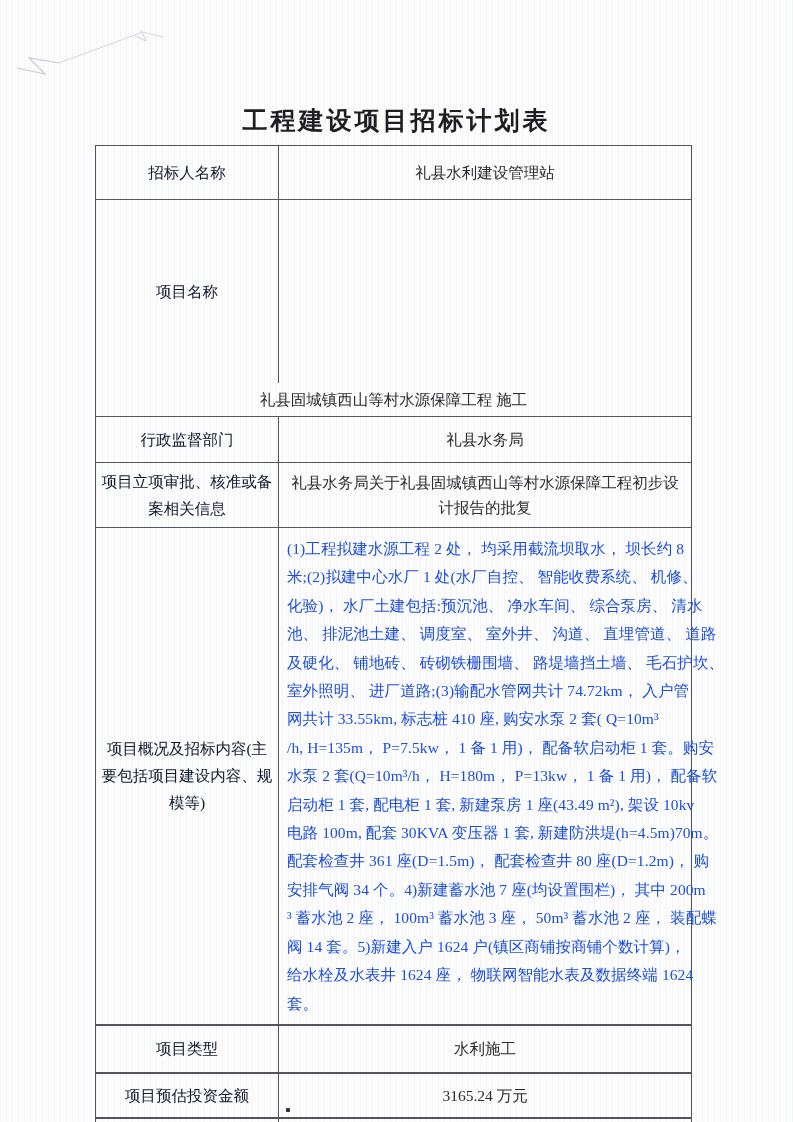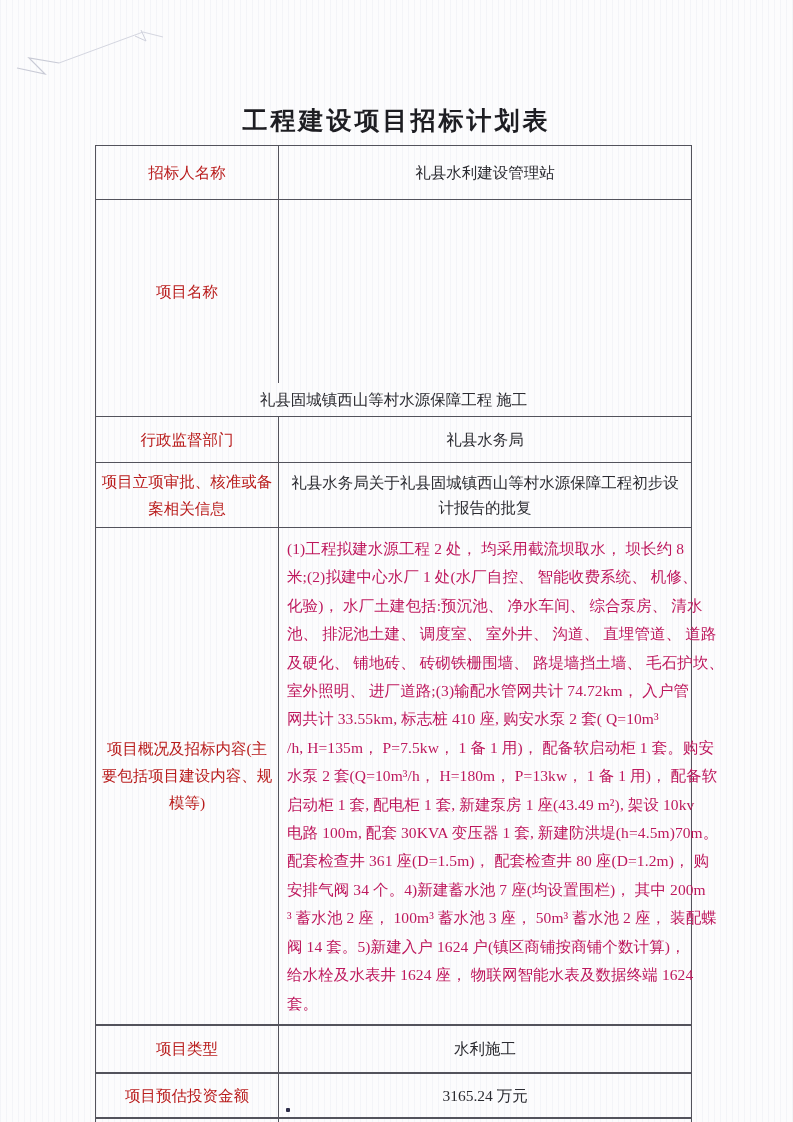--- a/index.html
+++ b/index.html
@@ -22,41 +22,41 @@
   }
   .row{
     display:flex;border:1px solid #53535c;margin-top:-1px;
     background:transparent;box-sizing:border-box;
   }
   .row.gap{margin-top:0;}
   .cell-label{
     width:183px;flex:0 0 183px;border-right:1px solid #53535c;
     display:flex;align-items:center;justify-content:center;
     text-align:center;padding:4px 5px;box-sizing:border-box;
-    font-size:15.5px;line-height:27px;color:#b91c1c;
+    font-size:15.5px;line-height:27px;color:#0f172a;
   }
   .cell-value{
     flex:1;display:flex;align-items:center;justify-content:center;
     text-align:center;padding:4px 8px;box-sizing:border-box;
     font-size:15.5px;line-height:25px;color:#2b2b31;
   }
   .r1{min-height:55px;}
   .r2{min-height:48px;flex-direction:column;}
   .r3{min-height:47px;}
   .r4{min-height:66px;}
   .r5{min-height:495px;}
   .r6{min-height:48px;}
   .r7{min-height:45px;}
   .r8{min-height:40px;}
   .r5 .cell-value{
     flex-direction:column;align-items:flex-start;justify-content:flex-start;
     text-align:left;padding:7px 6px 6px 8px;
   }
   .tline{
-    white-space:nowrap;font-size:15.5px;line-height:28.4px;color:#be185d;
+    white-space:nowrap;font-size:15.5px;line-height:28.4px;color:#1d4ed8;
     letter-spacing:0.1px;
   }
   .scratch-mark{position:absolute;left:15px;top:10px;pointer-events:none;}
   .ink-dot{
     position:absolute;left:286px;top:1108px;width:4px;height:4px;
     background:#2e2e4a;border-radius:1px;
   }
 </style>
 </head>
 <body>

